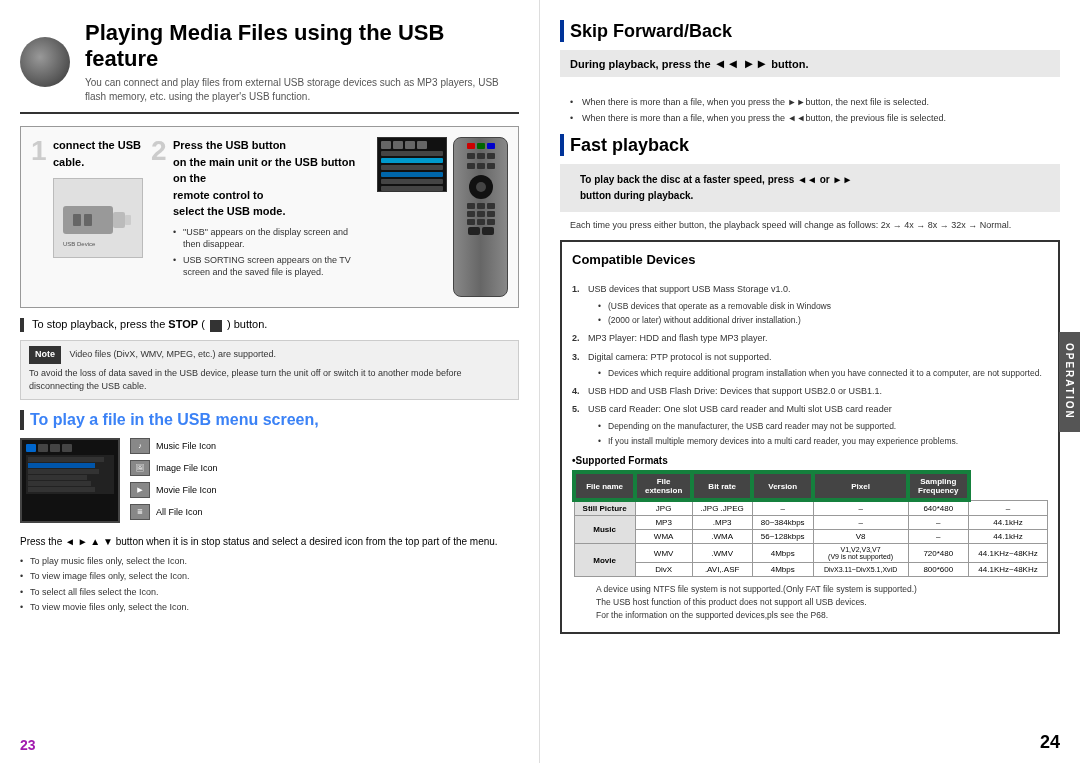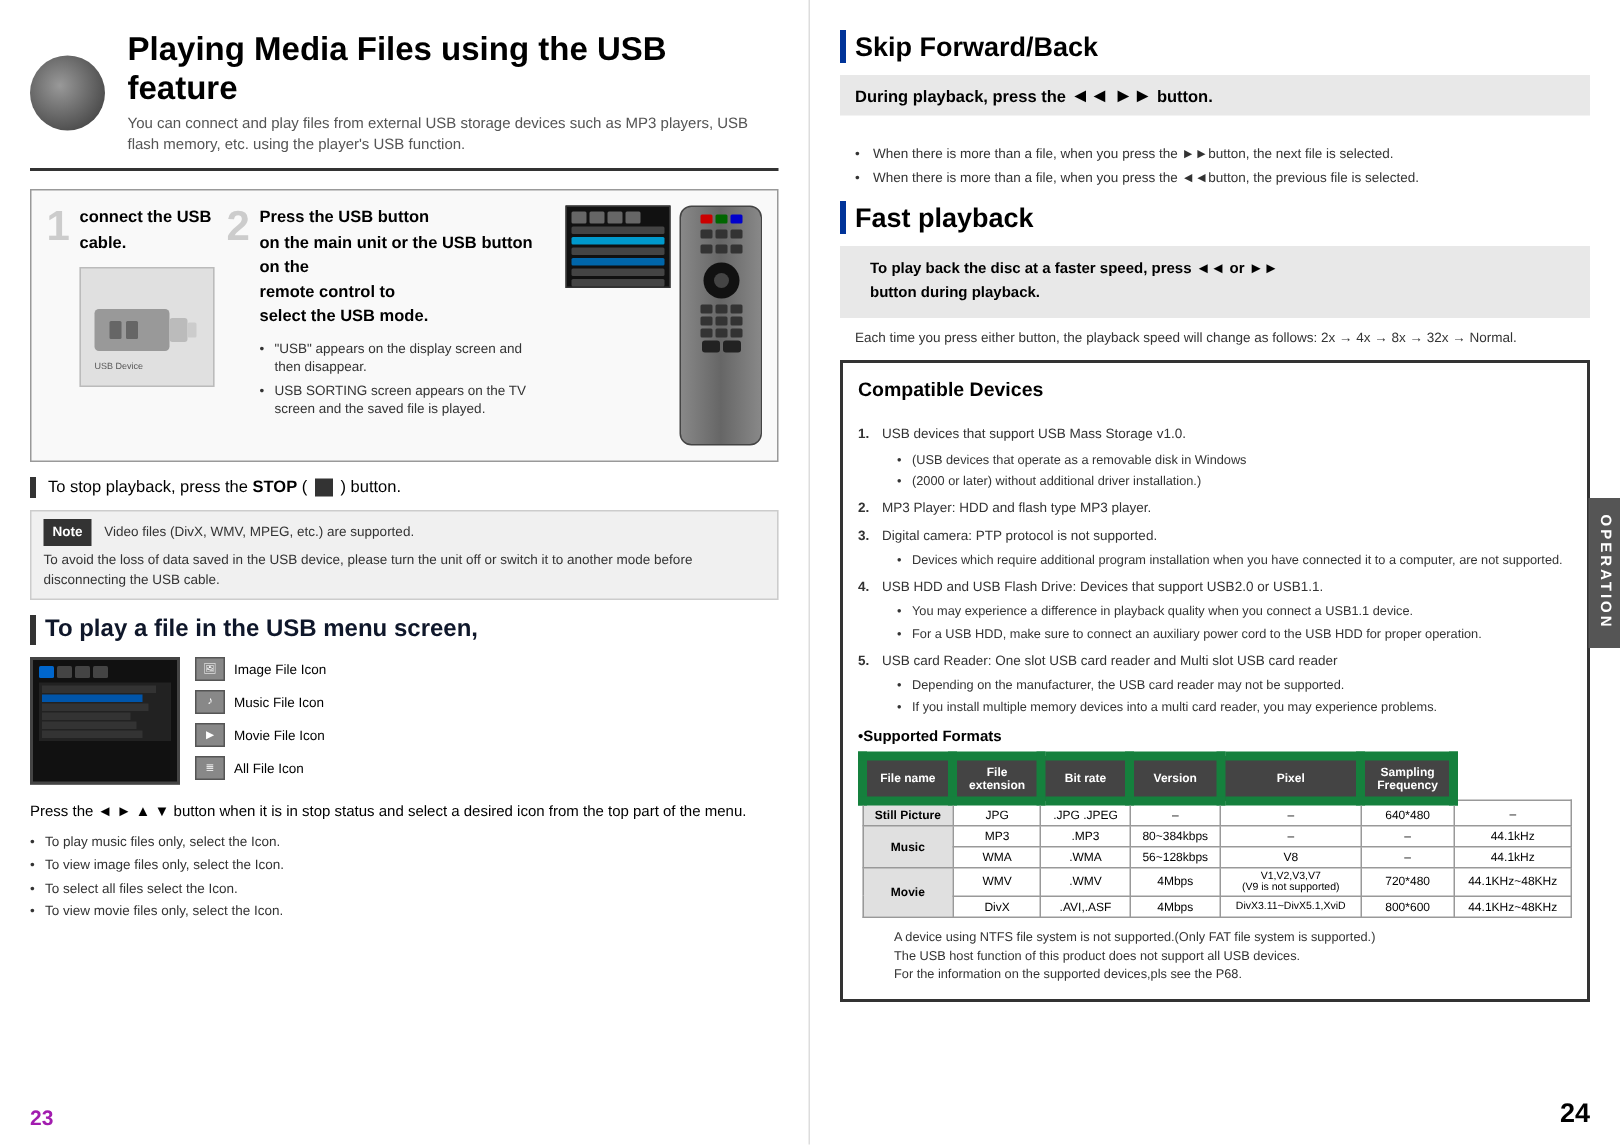--- a/index.html
+++ b/index.html
@@ -188,21 +188,21 @@
     }
 
     
     .usb-menu-section {
       margin-top: 8px;
     }
 
     .section-title-large {
       font-size: 16px;
       font-weight: bold;
-      color: #0f172a;
+      color: #3b82f6;
       margin-bottom: 8px;
       display: flex;
       align-items: center;
       gap: 6px;
     }
 
     .section-title-large .bar-icon {
       width: 4px;
       height: 20px;
       background: #333;
@@ -404,21 +404,21 @@
       width: 100%;
       border-collapse: collapse;
       font-size: 8px;
     }
 
     .formats-table th {
       background: #444;
       color: #fff;
       padding: 3px 4px;
       text-align: center;
-      border: 6px solid #15803d;
+      border: 4px solid #15803d;
     }
 
     .formats-table td {
       border: 1px solid #999;
       padding: 2px 4px;
       text-align: center;
     }
 
     .formats-table .row-header {
       background: #e0e0e0;
@@ -681,26 +681,26 @@
           <div style="background:#0055aa;height:5px;margin-bottom:1px;width:80%;"></div>
           <div style="background:#333;height:5px;margin-bottom:1px;width:85%;"></div>
           <div style="background:#333;height:5px;margin-bottom:1px;width:70%;"></div>
           <div style="background:#333;height:5px;margin-bottom:1px;width:75%;"></div>
           <div style="background:#333;height:5px;width:80%;"></div>
         </div>
       </div>
 
       <div class="menu-icons">
         <div class="icon-row">
+          <div class="icon-box">♪</div>
+          <span>Music File Icon</span>
+        </div>
+        <div class="icon-row">
           <div class="icon-box">🖼</div>
           <span>Image File Icon</span>
-        </div>
-        <div class="icon-row">
-          <div class="icon-box">♪</div>
-          <span>Music File Icon</span>
         </div>
         <div class="icon-row">
           <div class="icon-box">▶</div>
           <span>Movie File Icon</span>
         </div>
         <div class="icon-row">
           <div class="icon-box">≣</div>
           <span>All File Icon</span>
         </div>
       </div>
@@ -778,24 +778,20 @@
       <li>
         <span class="num">3.</span>
         <span>Digital camera: PTP protocol is not supported.</span>
         <ul class="sub-bullets">
           <li>Devices which require additional program installation when you have connected it to a computer, are not supported.</li>
         </ul>
       </li>
       <li>
         <span class="num">4.</span>
         <span>USB HDD and USB Flash Drive: Devices that support USB2.0 or USB1.1.</span>
-        <ul class="sub-bullets">
-          <li>You may experience a difference in playback quality when you connect a USB1.1 device.</li>
-          <li>For a USB HDD, make sure to connect an auxiliary power cord to the USB HDD for proper operation.</li>
-        </ul>
       </li>
       <li>
         <span class="num">5.</span>
         <span>USB card Reader: One slot USB card reader and Multi slot USB card reader</span>
         <ul class="sub-bullets">
           <li>Depending on the manufacturer, the USB card reader may not be supported.</li>
           <li>If you install multiple memory devices into a multi card reader, you may experience problems.</li>
         </ul>
       </li>
     </ol>

